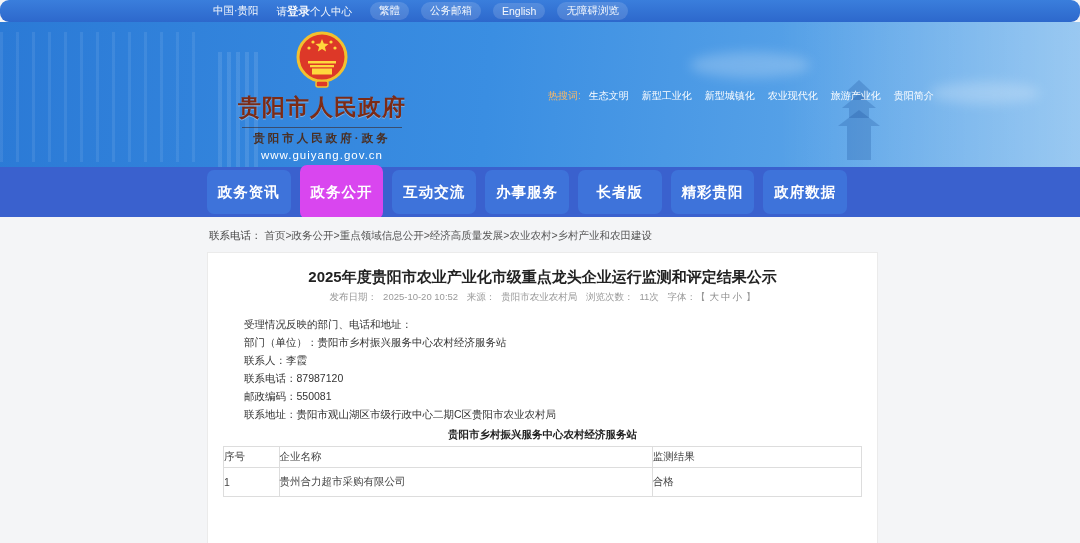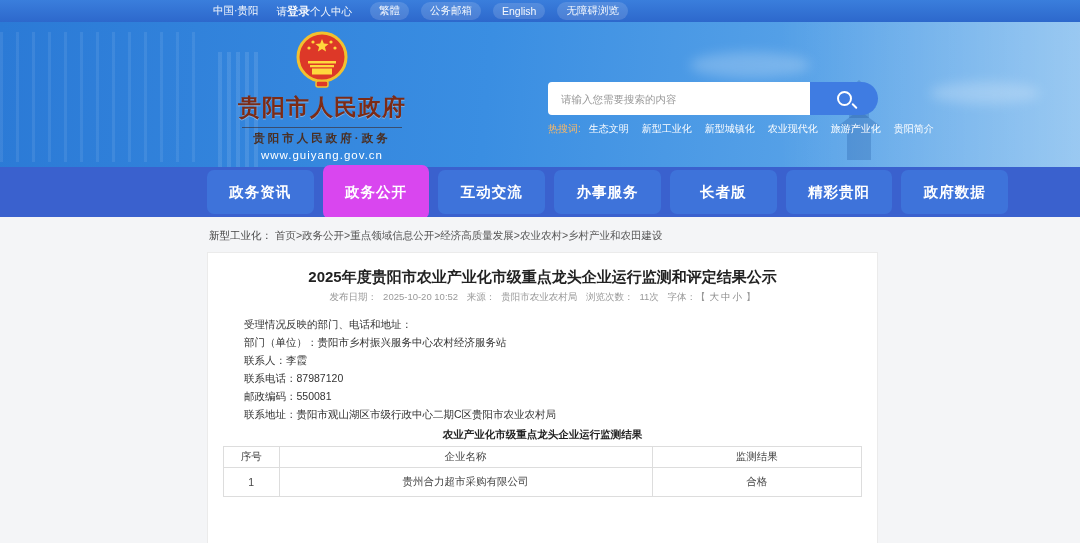--- a/index.html
+++ b/index.html
@@ -3,21 +3,21 @@
 <meta charset="utf-8">
 <style>
   * { margin:0; padding:0; box-sizing:border-box; }
   html,body { width:1080px; height:543px; overflow:hidden; }
   body { font-family:"Liberation Sans","DejaVu Sans",sans-serif; background:#f4f5f7; position:relative; }
   .page { position:absolute; inset:0; width:1080px; height:543px; overflow:hidden; }
 
   
   .topbar { position:absolute; left:0; top:0; width:1080px; height:22px;
     background:linear-gradient(180deg,#3a7edc,#2d68cc); display:flex; align-items:center;
-    padding-left:213px; color:rgba(255,255,255,.95); font-size:10.5px; }
+    padding-left:213px; color:rgba(255,255,255,.95); font-size:10.5px;border-radius:9px; }
   .tb-item { margin-right:18px; white-space:nowrap; cursor:pointer; }
   .tb-pill { background:rgba(255,255,255,.14); border-radius:9px; padding:2px 9px; margin-right:12px; white-space:nowrap; cursor:pointer; }
   .tb-login b { font-weight:bold; font-size:11.5px; }
   .home-btn { position:absolute; right:205px; top:3px; border:1px solid rgba(255,255,255,.85);
     border-radius:9px; padding:1px 11px; font-size:10px; color:#fff; cursor:pointer;margin-top:22px; }
 
   
   .banner { position:absolute; left:0; top:22px; width:1080px; height:186px;
     background:linear-gradient(95deg,#2b7ad6 0%,#3a8ee2 45%,#6fb2ec 100%); overflow:hidden; }
   .banner .stripes-left { position:absolute; left:0; top:10px; width:205px; height:130px;
@@ -48,21 +48,21 @@
     cursor:pointer; display:flex; align-items:center; justify-content:center; }
   .mag { position:relative; width:15px; height:15px; border:2px solid #fff; border-radius:50%; display:inline-block; }
   .mag::after { content:""; position:absolute; left:12px; top:12px; width:7px; height:2px;
     background:#fff; transform:rotate(45deg); border-radius:1px; }
   .hot-row { display:flex; align-items:center; margin-top:7px; font-size:10px; white-space:nowrap; }
   .hot-label { color:#f8b867; margin-right:8px; }
   .hot-word { color:#fdfeff; margin-right:13px; cursor:pointer; }
 
   
   .navbar { position:absolute; left:0; top:167px; width:1080px; height:50px; background:#3a61ce; }
-  .nav-tabs { position:absolute; left:207px; top:167px; width:801px; height:50px;
+  .nav-tabs { position:absolute; left:207px; top:167px; width:640px; height:50px;
     display:flex; align-items:center; gap:9px; }
   .nav-tab { flex:1; height:44px; background:#3e73da; border-radius:7px; color:#fff;
     font-size:14.5px; font-weight:bold; display:flex; align-items:center; justify-content:center;
     cursor:pointer; letter-spacing:1px; }
   .nav-tab.active { background:#d946ef; height:54px; }
 
   
   .content { position:absolute; left:0; top:217px; width:1080px; height:326px; background:#f4f5f7; }
   .breadcrumb { position:absolute; left:209px; top:12px; font-size:10.5px; color:#555; }
   .breadcrumb .bc-label { color:#444; }
@@ -73,21 +73,21 @@
   .art-title { text-align:center; font-size:15px; font-weight:bold; color:#222; line-height:20px; }
   .art-meta { text-align:center; font-size:9.5px; color:#999; margin-top:4px; line-height:12px; }
   .art-meta span { margin:16px 3px; }
   .fs-ctl { cursor:pointer; color:#8a8a8a; margin:0 1px !important; }
   .art-body { margin-top:12px; font-size:10.5px; color:#333; }
   .art-body p { text-indent:2em; line-height:18px; }
 
   .tbl-caption { text-align:center; font-size:10.5px; font-weight:bold; color:#222;
     margin-top:3px; line-height:16px; margin-bottom:4px; }
   table.result { width:100%; border-collapse:collapse; table-layout:fixed; font-size:10.5px; color:#444; }
-  table.result th, table.result td { border:1px solid #ddd; text-align:center; font-weight:normal; }
+  table.result th, table.result td { border:1px solid #ddd; text-align:left; font-weight:normal; }
   table.result th { height:21px; }
   table.result td { height:29px; }
   .col-idx { width:8.7%; } .col-name { width:58.5%; } .col-res { width:32.8%; }
 </style>
 </head>
 <body>
 
 <div class="page">
 
   <div class="topbar">
@@ -128,26 +128,20 @@
         <path fill="#ffd83d" d="M13 31 h28 v2.6 h-28 z M15 35 h24 v2.2 h-24 z M17 38.6 h20 v6 h-20 z"></path>
         <rect x="21" y="51" width="12" height="6" rx="2" fill="#dd3828" stroke="#f2c12e" stroke-width="1.5"></rect>
       </svg>
       <div class="site-title">贵阳市人民政府</div>
       <div class="site-rule"></div>
       <div class="site-sub">贵阳市人民政府·政务</div>
       <div class="site-url">www.guiyang.gov.cn</div>
     </div>
 
     <div class="search-wrap">
-      <div class="search-box">
-        <input class="search-input" placeholder="请输入您需要搜索的内容" style="">
-        <button class="search-btn">
-          <span class="mag"></span>
-        </button>
-      </div>
       <div class="hot-row">
         <span class="hot-label">热搜词:</span>
         <span class="hot-word">生态文明</span>
         <span class="hot-word">新型工业化</span>
         <span class="hot-word">新型城镇化</span>
         <span class="hot-word">农业现代化</span>
         <span class="hot-word">旅游产业化</span>
         <span class="hot-word">贵阳简介</span>
       </div>
     </div>
@@ -159,21 +153,21 @@
     <div class="nav-tab active">政务公开</div>
     <div class="nav-tab">互动交流</div>
     <div class="nav-tab">办事服务</div>
     <div class="nav-tab">长者版</div>
     <div class="nav-tab">精彩贵阳</div>
     <div class="nav-tab">政府数据</div>
   </div>
 
   <div class="content">
     <div class="breadcrumb">
-      <span class="bc-label">新型工业化：</span>
+      <span class="bc-label">联系电话：</span>
       <span class="bc-path">首页&gt;政务公开&gt;重点领域信息公开&gt;经济高质量发展&gt;农业农村&gt;乡村产业和农田建设</span>
     </div>
 
     <div class="card">
       <div class="art-title">2025年度贵阳市农业产业化市级重点龙头企业运行监测和评定结果公示</div>
       <div class="art-meta">
         <span>发布日期：</span><span>2025-10-20 10:52</span>
         <span>来源：</span><span>贵阳市农业农村局</span>
         <span>浏览次数：</span><span>11次</span>
         <span>字体：【</span><span class="fs-ctl">大</span><span class="fs-ctl">中</span><span class="fs-ctl">小</span><span>】</span>
@@ -181,21 +175,21 @@
 
       <div class="art-body">
         <p>受理情况反映的部门、电话和地址：</p>
         <p>部门（单位）：贵阳市乡村振兴服务中心农村经济服务站</p>
         <p>联系人：李霞</p>
         <p>联系电话：87987120</p>
         <p>邮政编码：550081</p>
         <p>联系地址：贵阳市观山湖区市级行政中心二期C区贵阳市农业农村局</p>
       </div>
 
-      <div class="tbl-caption">农业产业化市级重点龙头企业运行监测结果</div>
+      <div class="tbl-caption">贵阳市乡村振兴服务中心农村经济服务站</div>
       <table class="result">
         <colgroup>
             <col class="col-idx">
             <col class="col-name">
             <col class="col-res">
           </colgroup>
         <tbody>
             <tr>
           <th>序号</th>
           <th>企业名称</th>

